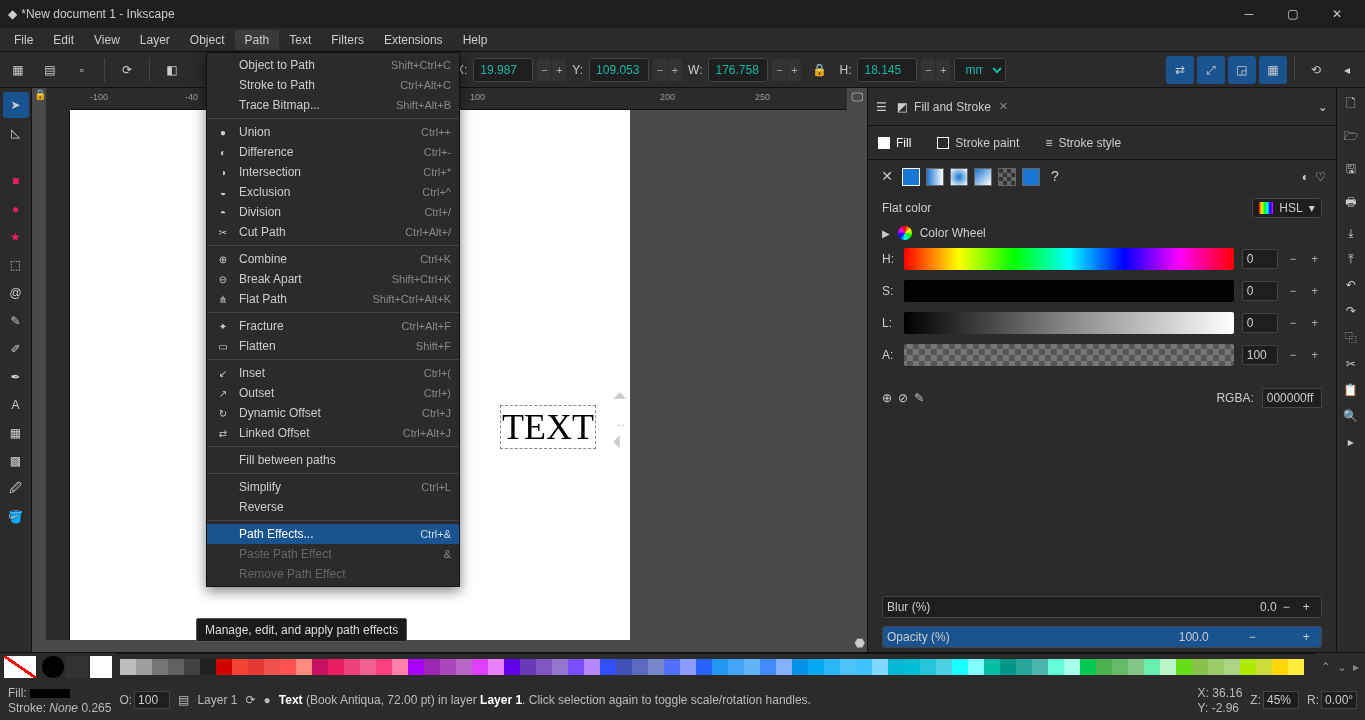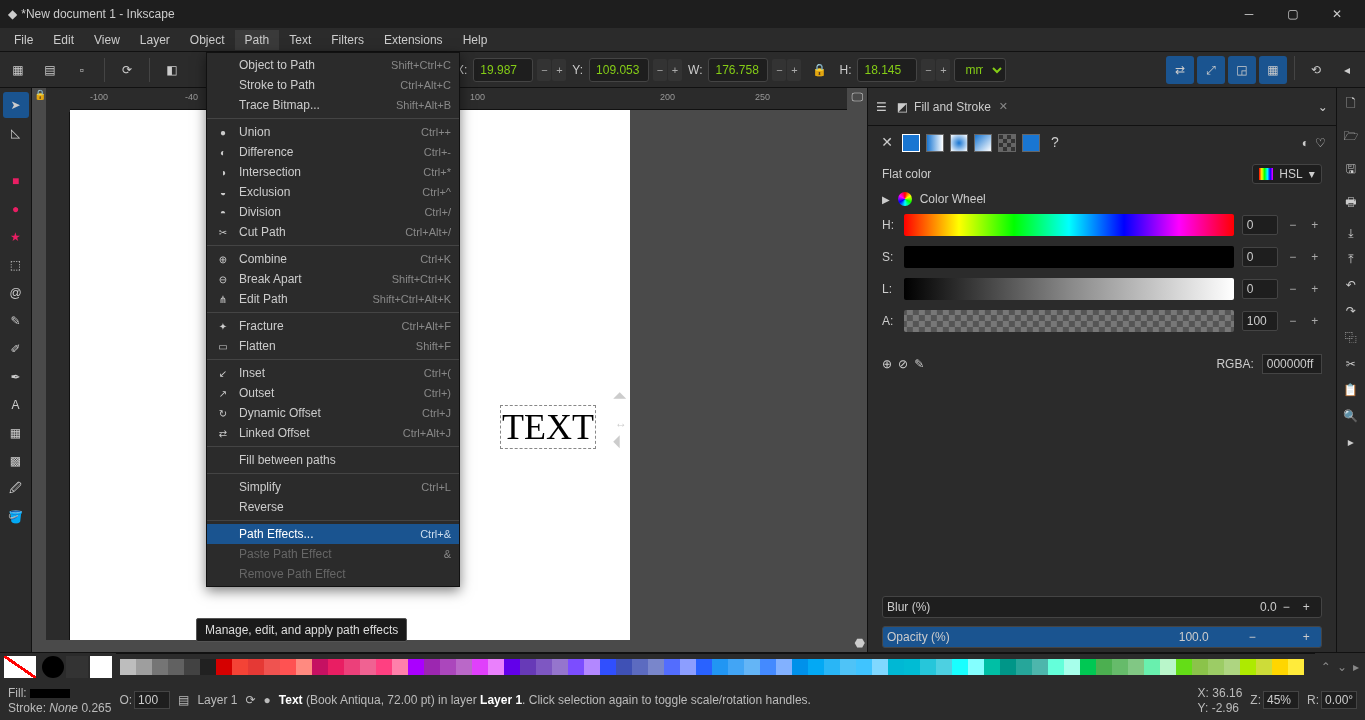--- a/index.html
+++ b/index.html
@@ -5,21 +5,21 @@
 * { margin: 0; padding: 0; box-sizing: border-box; font-family: "Segoe UI", sans-serif; font-size: 12px; user-select: none; }
 body { background: #2b2b2b; color: #ccc; width: 1365px; height: 720px; overflow: hidden; position: relative; }
 .titlebar { height: 28px; background: #1e1e1e; display: flex; align-items: center; padding: 0 8px; }
 .titlebar .title { flex: 1; color: #ccc; font-size: 12px; padding-left: 4px; }
 .titlebar .winbtn { width: 40px; height: 28px; display: flex; align-items: center; justify-content: center; margin-left: 4px; }
 .menubar { height: 24px; background: #2b2b2b; display: flex; align-items: center; padding: 0 4px; border-bottom: 1px solid #111; }
 .menubar .menuitem { padding: 3px 10px; color: #ccc; }
 .menubar .menuitem.active { background: #3a3a3a; }
 .toolbar { height: 36px; background: #2b2b2b; display: flex; align-items: center; border-bottom: 1px solid #111; padding: 0 4px; gap: 4px; }
 .toolbar .tbtn { width: 28px; height: 28px; display: flex; align-items: center; justify-content: center; border-radius: 3px; }
-.toolbar .tinput { background: #1e1e1e; border: 1px solid #444; color: #84cc16; padding: 2px 6px; width: 60px; height: 24px; border-radius: 3px; }
+.toolbar .tinput { background: #1e1e1e; border: 1px solid #444; color: #14b8a6; padding: 2px 6px; width: 60px; height: 24px; border-radius: 3px; }
 .toolbar .label { color: #ccc; margin: 0 2px; }
 .toolbar .spin { display: flex; align-items: center; gap: 1px; }
 .toolbar .spin .pm { width: 14px; height: 22px; background: #333; color: #aaa; display: flex; align-items: center; justify-content: center; font-size: 11px; border-radius: 2px;}
 .toolbar .sep { width: 1px; height: 24px; background: #444; margin: 0 4px; }
 .toolbar .right-group { margin-left: auto; display: flex; gap: 3px; }
 .toolbar .right-group .tbtn.accent { background: #1a5490; }
 
 .mainrow { display: flex; height: calc(720px - 28px - 24px - 36px - 68px); }
 .toolbox { width: 32px; background: #2b2b2b; border-right: 1px solid #111; display: flex; flex-direction: column; align-items: center; padding-top: 4px; }
 .toolbox .tool { width: 26px; height: 26px; display: flex; align-items: center; justify-content: center; border-radius: 3px; margin-bottom: 2px; }
@@ -232,20 +232,34 @@
         <div class="dock-tab">
           <span>☰</span>
         </div>
         <div class="dock-tab">
           <span>◩</span>
           <span>Fill and Stroke</span>
           <span class="x">✕</span>
         </div>
         <div style="flex:1"></div>
         <span>⌄</span>
+      </div>
+      <div class="fill-tabs">
+        <div class="ftab active">
+            <span style="width:12px;height:12px;background:#fff;display:inline-block"></span>
+            <span>Fill</span>
+          </div>
+        <div class="ftab">
+            <span style="width:12px;height:12px;border:1px solid #fff;display:inline-block"></span>
+            <span>Stroke paint</span>
+          </div>
+        <div class="ftab">
+            <span>≡</span>
+            <span>Stroke style</span>
+          </div>
       </div>
       <div class="swatch-row">
         <div class="sw-none">✕</div>
         <div class="swatch flat"></div>
         <div class="swatch" style="background:linear-gradient(90deg,#1976d2,#fff)"></div>
         <div class="swatch" style="background:radial-gradient(#1976d2,#fff)"></div>
         <div class="swatch" style="background:linear-gradient(135deg,#1976d2,#fff)"></div>
         <div class="swatch" style="background:repeating-conic-gradient(#333 0 25%,#666 0 50%) 0/8px 8px"></div>
         <div class="swatch" style="background:linear-gradient(#1976d2,#1976d2)"></div>
         <div class="sw-none">?</div>
@@ -517,21 +531,21 @@
       <span class="text">Combine</span>
       <span class="accel">Ctrl+K</span>
     </div>
     <div class="ditem">
       <span class="icon">⊖</span>
       <span class="text">Break Apart</span>
       <span class="accel">Shift+Ctrl+K</span>
     </div>
     <div class="ditem">
       <span class="icon">⋔</span>
-      <span class="text">Edit Path</span>
+      <span class="text">Flat Path</span>
       <span class="accel">Shift+Ctrl+Alt+K</span>
     </div>
     <div class="dsep"></div>
     <div class="ditem">
       <span class="icon">✦</span>
       <span class="text">Fracture</span>
       <span class="accel">Ctrl+Alt+F</span>
     </div>
     <div class="ditem">
       <span class="icon">▭</span>

